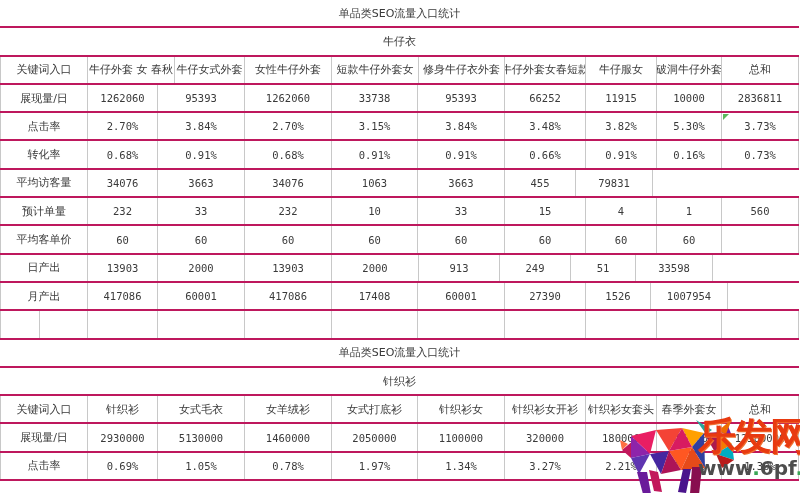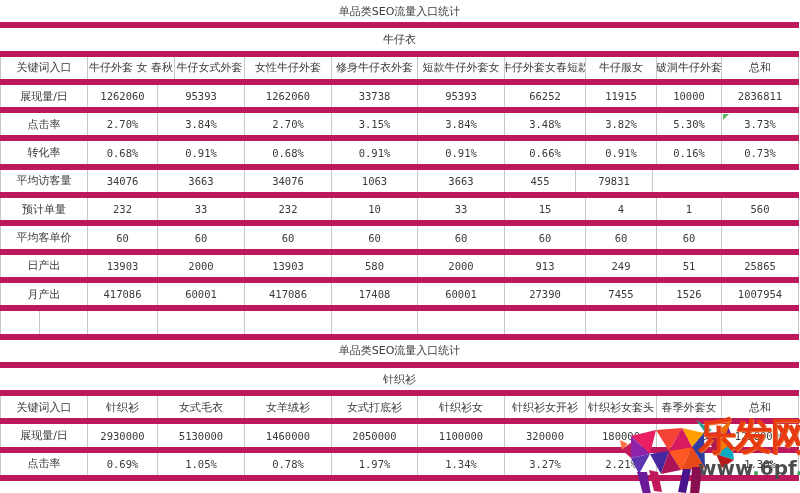--- a/index.html
+++ b/index.html
@@ -1,21 +1,21 @@
 <!DOCTYPE html>
 <html><head>
 <meta charset="utf-8">
 <style>
   html,body{margin:0;padding:0;background:#ffffff;}
   #screen{
     position:relative;width:800px;height:493px;background:#ffffff;
     font-family:"DejaVu Sans",sans-serif;color:#3a3a3a;overflow:hidden;
   }
   #sheet{position:absolute;left:0;top:0;width:799px;}
-  .trow{display:flex;box-sizing:border-box;height:28.3px;border-bottom:6px solid #be185d;}
+  .trow{display:flex;box-sizing:border-box;height:28.3px;border-bottom:2px solid #be185d;}
   .title-row{justify-content:center;align-items:center;font-size:11px;color:#3a3a3a;}
   .cell{
     box-sizing:border-box;display:flex;align-items:center;justify-content:center;
     border-right:1px solid #c8c8c8;font-size:11px;position:relative;
     white-space:nowrap;overflow:hidden;
   }
   .cell.first{border-left:1px solid #c8c8c8;}
   .num{font-family:"DejaVu Sans Mono","Liberation Mono",monospace;font-size:10.5px;letter-spacing:0;}
   .hdr{font-size:11px;}
   .corner-marker{
@@ -40,22 +40,22 @@
 
 <div id="screen">
   <div id="sheet">
       <div class="trow title-row">单品类SEO流量入口统计</div>
       <div class="trow title-row">牛仔衣</div>
       <div class="trow">
         <div class="cell hdr first" style="width: 88px;">关键词入口</div>
         <div class="cell hdr" style="width: 87px;">牛仔外套 女 春秋</div>
         <div class="cell hdr" style="width: 70px;">牛仔女式外套</div>
         <div class="cell hdr" style="width: 87px;">女性牛仔外套</div>
+        <div class="cell hdr" style="width: 87px;">短款牛仔外套女</div>
         <div class="cell hdr" style="width: 86px;">修身牛仔衣外套</div>
-        <div class="cell hdr" style="width: 87px;">短款牛仔外套女</div>
         <div class="cell hdr" style="width: 81px;">牛仔外套女春短款</div>
         <div class="cell hdr" style="width: 71px;">牛仔服女</div>
         <div class="cell hdr" style="width: 65px;">破洞牛仔外套</div>
         <div class="cell hdr" style="width: 77px;">总和</div>
       </div>
       <div class="trow">
         <div class="cell hdr first" style="width: 88px;">展现量/日</div>
         <div class="cell num" style="width: 70px;">1262060</div>
         <div class="cell num" style="width: 87px;">95393</div>
         <div class="cell num" style="width: 87px;">1262060</div>
@@ -122,36 +122,34 @@
         <div class="cell num" style="width: 81px;">60</div>
         <div class="cell num" style="width: 71px;">60</div>
         <div class="cell num" style="width: 65px;">60</div>
         <div class="cell num" style="width: 77px;"></div>
       </div>
       <div class="trow">
         <div class="cell hdr first" style="width: 88px;">日产出</div>
         <div class="cell num" style="width: 70px;">13903</div>
         <div class="cell num" style="width: 87px;">2000</div>
         <div class="cell num" style="width: 87px;">13903</div>
-        <div class="cell num" style="width: 86px;">580</div>
         <div class="cell num" style="width: 87px;">2000</div>
         <div class="cell num" style="width: 81px;">913</div>
         <div class="cell num" style="width: 71px;">249</div>
         <div class="cell num" style="width: 65px;">51</div>
-        <div class="cell num" style="width: 77px;">25865</div>
+        <div class="cell num" style="width: 77px;">33598</div>
       </div>
       <div class="trow">
         <div class="cell hdr first" style="width: 88px;">月产出</div>
         <div class="cell num" style="width: 70px;">417086</div>
         <div class="cell num" style="width: 87px;">60001</div>
         <div class="cell num" style="width: 87px;">417086</div>
         <div class="cell num" style="width: 86px;">17408</div>
         <div class="cell num" style="width: 87px;">60001</div>
         <div class="cell num" style="width: 81px;">27390</div>
-        <div class="cell num" style="width: 71px;">7455</div>
         <div class="cell num" style="width: 65px;">1526</div>
         <div class="cell num" style="width: 77px;">1007954</div>
       </div>
       <div class="trow">
         <div class="cell first" style="width: 40px;"></div>
         <div class="cell" style="width: 48px;"></div>
         <div class="cell" style="width: 70px;"></div>
         <div class="cell" style="width: 87px;"></div>
         <div class="cell" style="width: 87px;"></div>
         <div class="cell" style="width: 86px;"></div>

